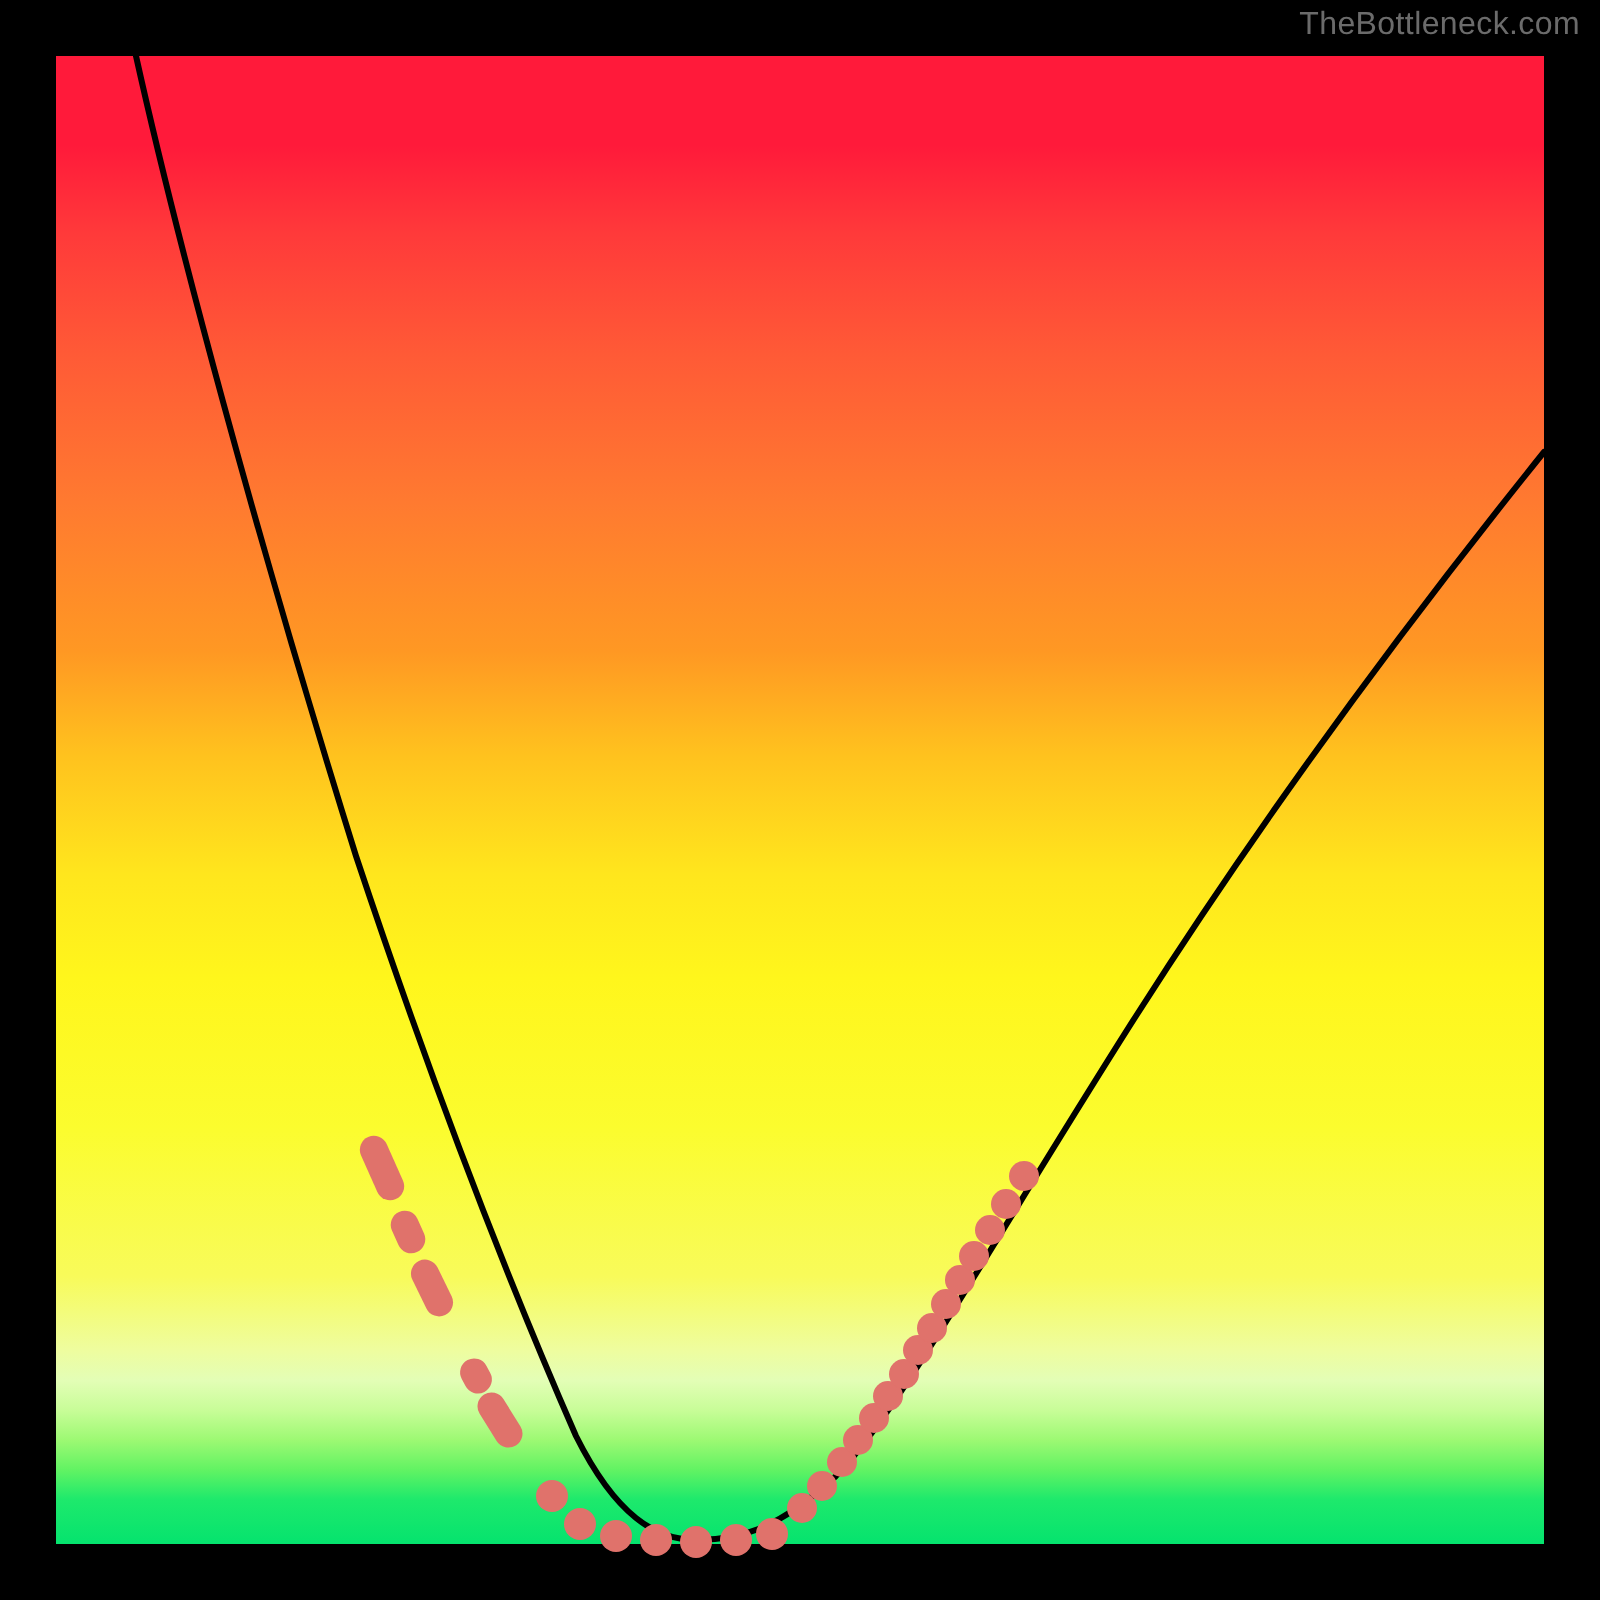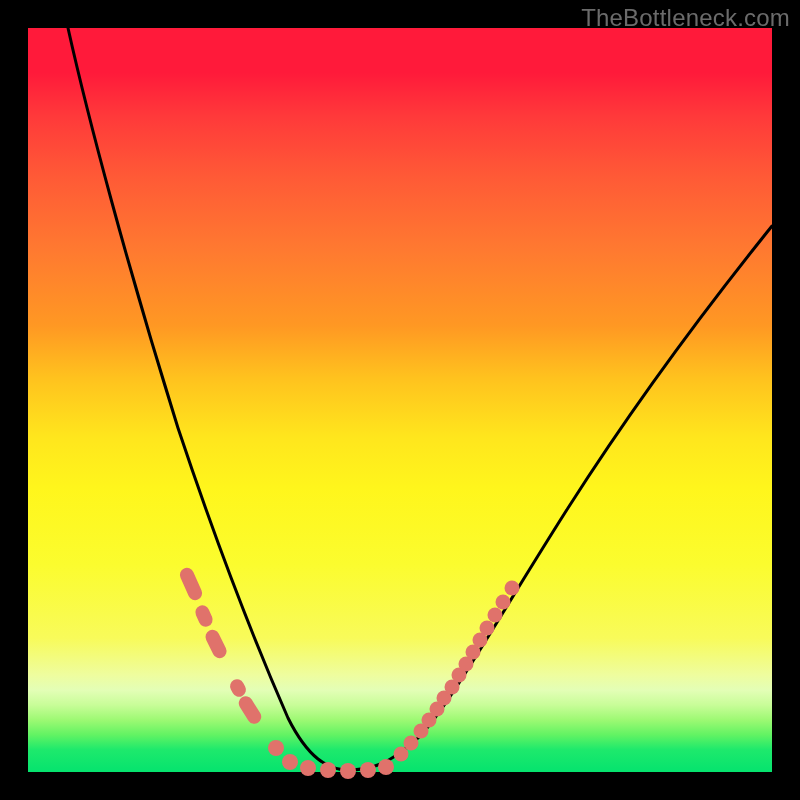--- a/index.html
+++ b/index.html
@@ -36,21 +36,21 @@
       #62f363 95%,
       #1ee96c 97%,
       #05e36e 100%
     );
   }
   .watermark {
     position: absolute;
     top: 4px;
     right: 10px;
     color: #6b6b6b;
-    font-size: 24px;
+    font-size: 16px;
     font-weight: 500;
     letter-spacing: 0.2px;
     user-select: none;
   }
   svg.plot {
     position: absolute;
     left: 0;
     top: 0;
     width: 744px;
     height: 744px;

